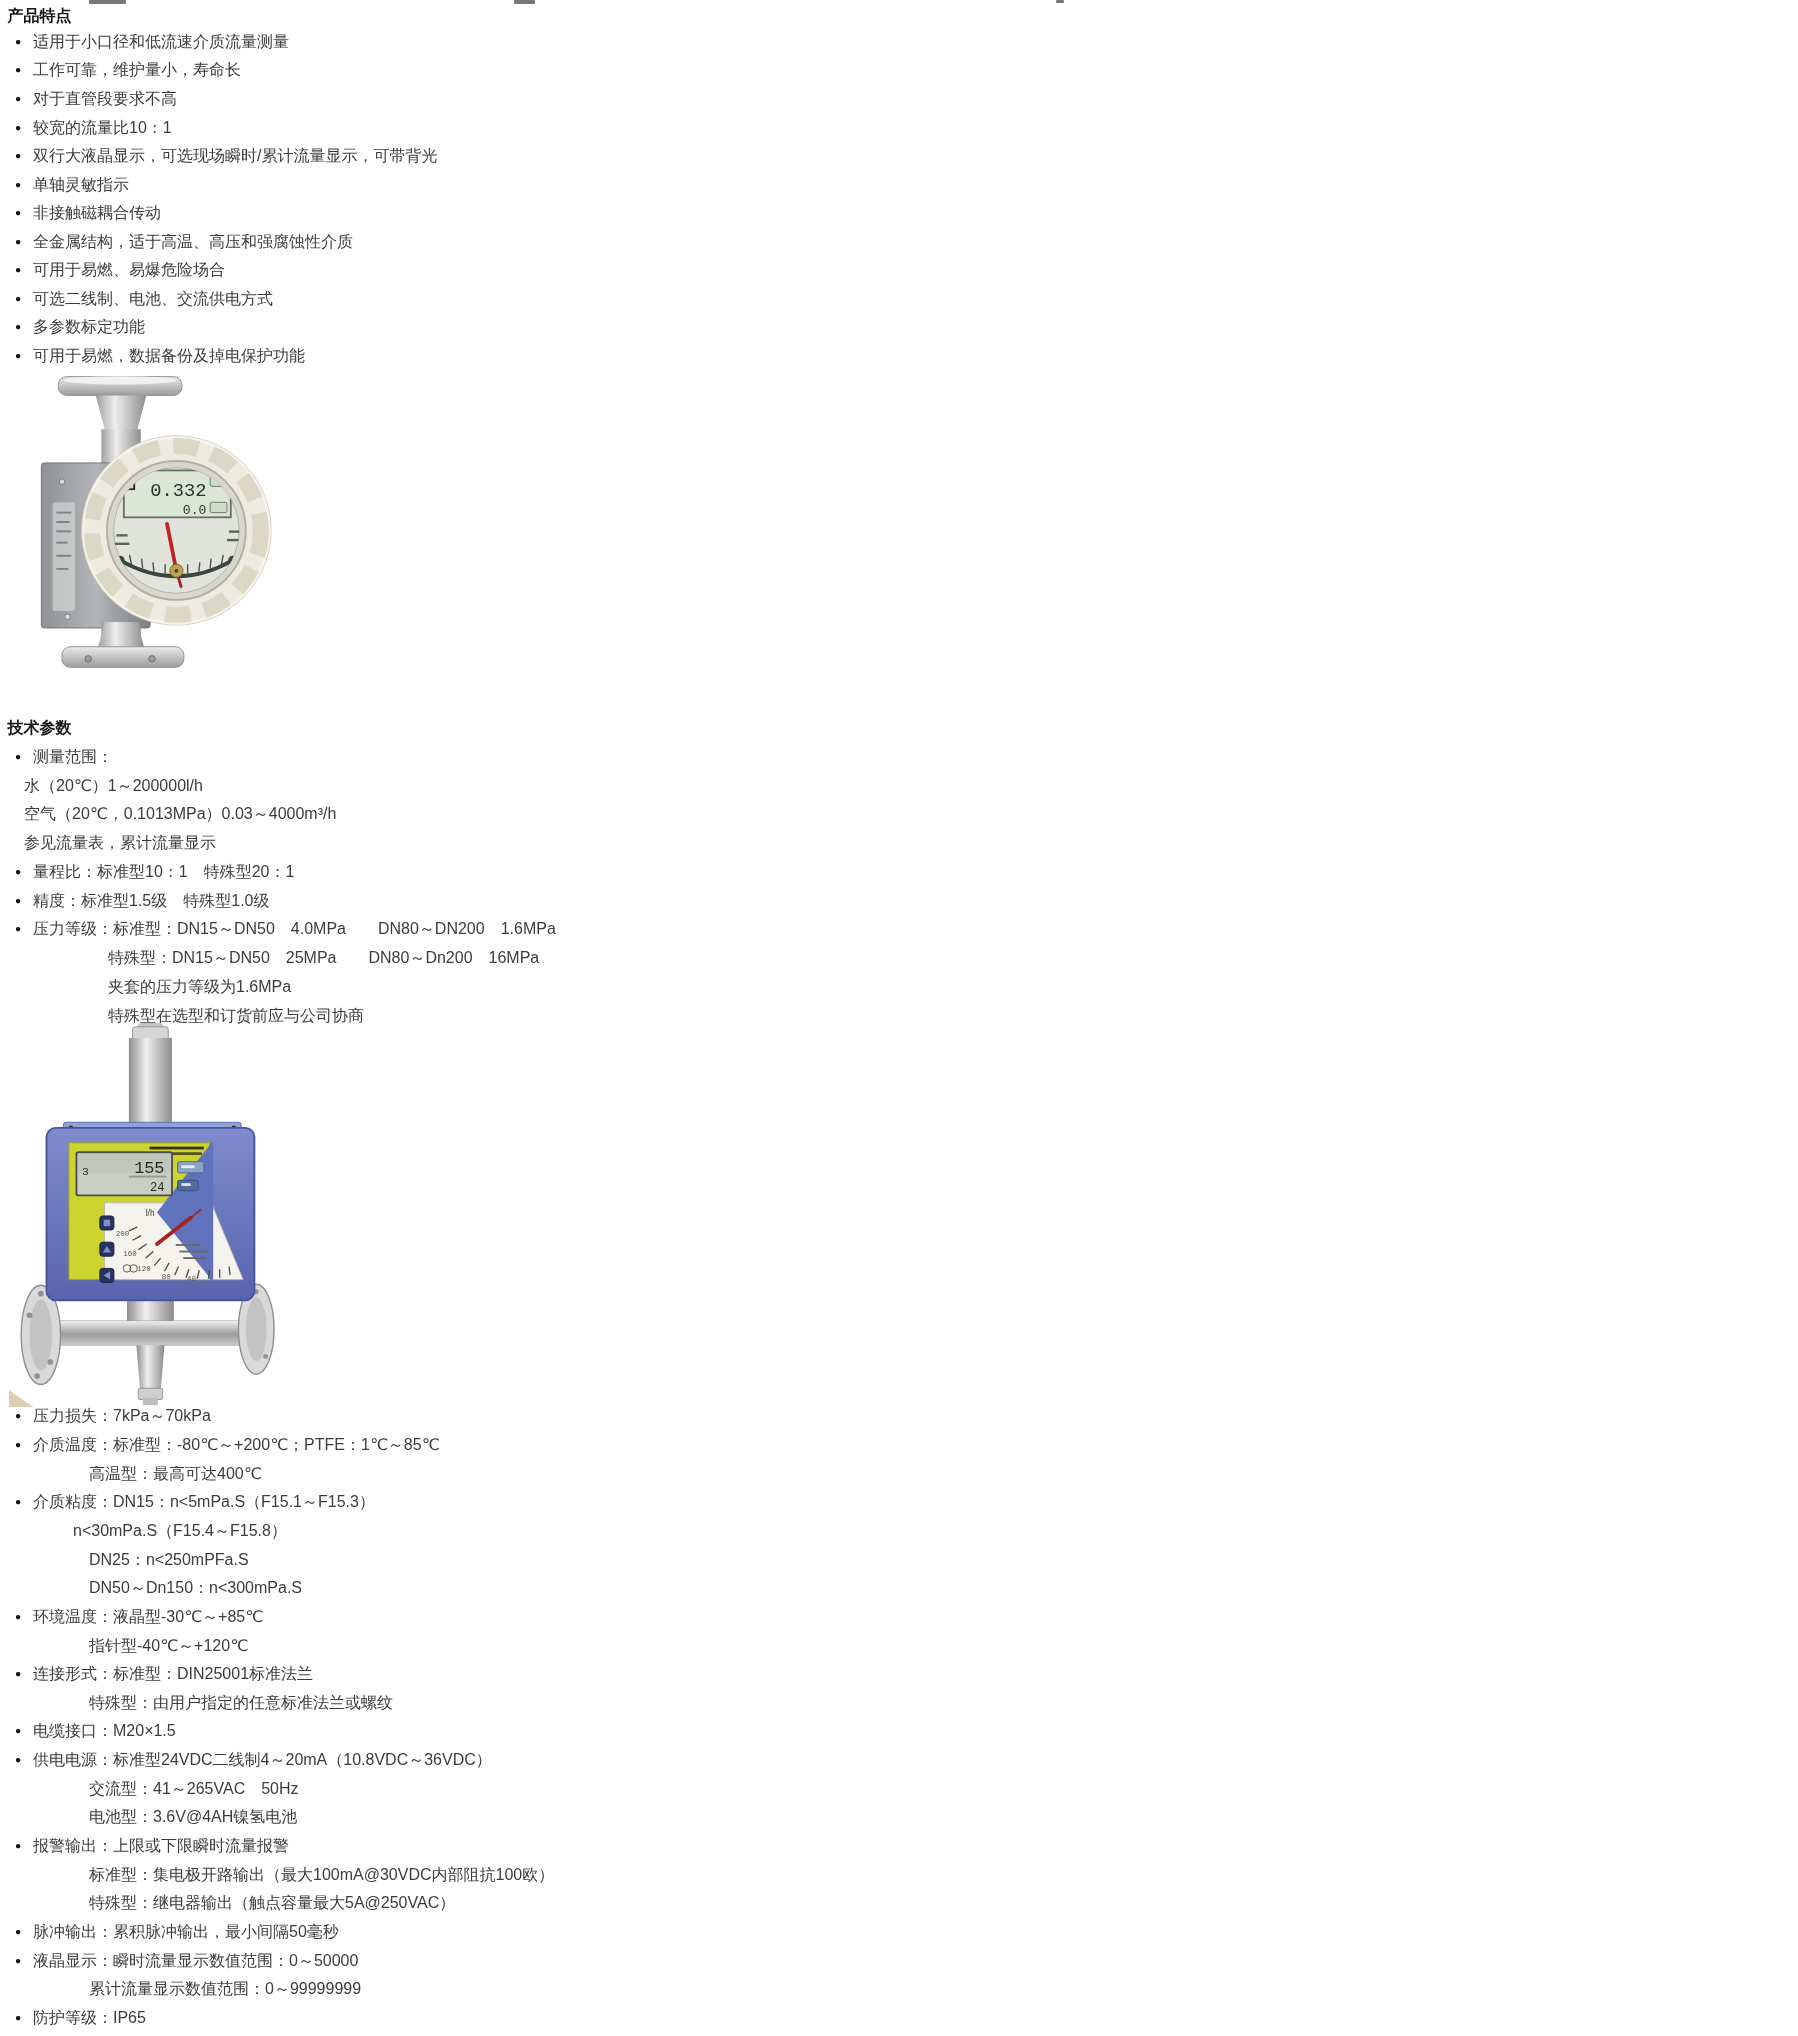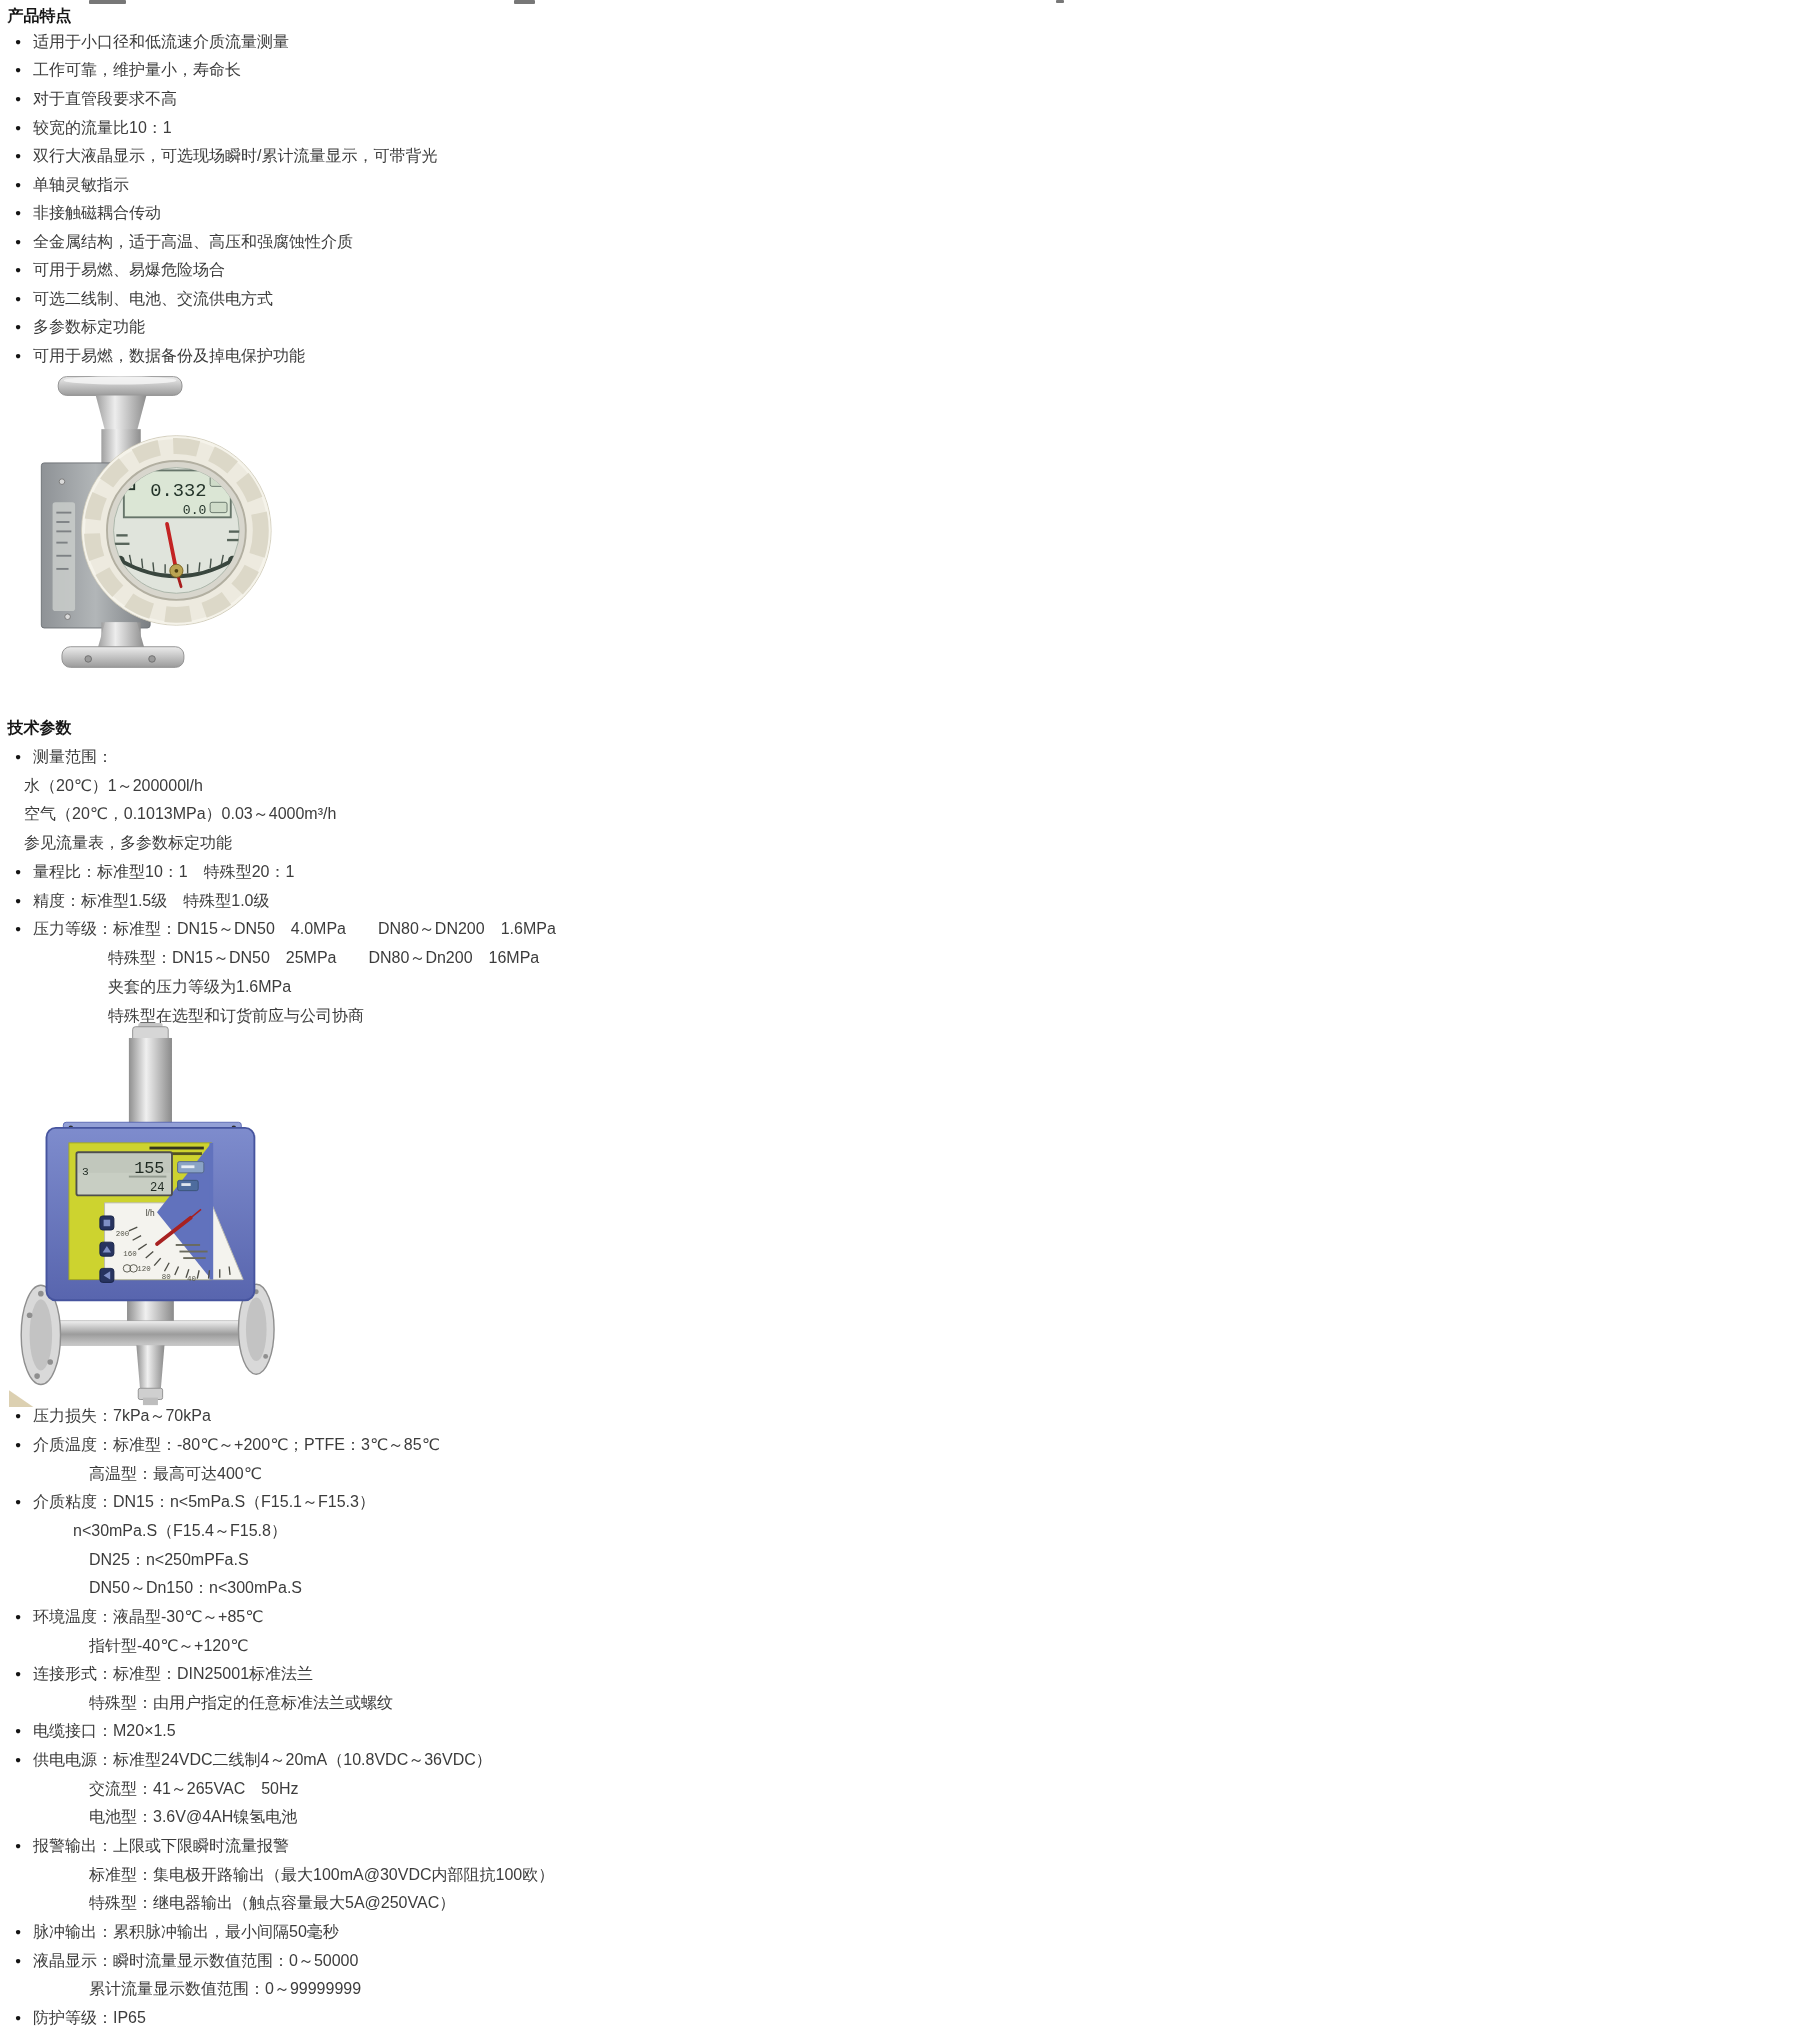--- a/index.html
+++ b/index.html
@@ -244,29 +244,29 @@
     <div class="line l-bullet" style="top: 174px;"><span class="dot">●</span><span>单轴灵敏指示</span></div>
     <div class="line l-bullet" style="top: 202px;"><span class="dot">●</span><span>非接触磁耦合传动</span></div>
     <div class="line l-bullet" style="top: 231px;"><span class="dot">●</span><span>全金属结构，适于高温、高压和强腐蚀性介质</span></div>
     <div class="line l-bullet" style="top: 259px;"><span class="dot">●</span><span>可用于易燃、易爆危险场合</span></div>
     <div class="line l-bullet" style="top: 288px;"><span class="dot">●</span><span>可选二线制、电池、交流供电方式</span></div>
     <div class="line l-bullet" style="top: 316px;"><span class="dot">●</span><span>多参数标定功能</span></div>
     <div class="line l-bullet" style="top: 345px;"><span class="dot">●</span><span>可用于易燃，数据备份及掉电保护功能</span></div>
     <div class="line l-bullet" style="top: 746px;"><span class="dot">●</span><span>测量范围：</span></div>
     <div class="line l-a" style="top: 775px;"><span>水（20℃）1～200000l/h</span></div>
     <div class="line l-a" style="top: 803px;"><span>空气（20℃，0.1013MPa）0.03～4000m³/h</span></div>
-    <div class="line l-a" style="top: 832px;"><span>参见流量表，多参数标定功能</span></div>
+    <div class="line l-a" style="top: 832px;"><span>参见流量表，累计流量显示</span></div>
     <div class="line l-bullet" style="top: 861px;"><span class="dot">●</span><span>量程比：标准型10：1　特殊型20：1</span></div>
     <div class="line l-bullet" style="top: 890px;"><span class="dot">●</span><span>精度：标准型1.5级　特殊型1.0级</span></div>
     <div class="line l-bullet" style="top: 918px;"><span class="dot">●</span><span>压力等级：标准型：DN15～DN50　4.0MPa　　DN80～DN200　1.6MPa</span></div>
     <div class="line l-d" style="top: 947px;"><span>特殊型：DN15～DN50　25MPa　　DN80～Dn200　16MPa</span></div>
     <div class="line l-d" style="top: 976px;"><span>夹套的压力等级为1.6MPa</span></div>
     <div class="line l-d" style="top: 1005px;"><span>特殊型在选型和订货前应与公司协商</span></div>
     <div class="line l-bullet" style="top: 1405px;"><span class="dot">●</span><span>压力损失：7kPa～70kPa</span></div>
-    <div class="line l-bullet" style="top: 1434px;"><span class="dot">●</span><span>介质温度：标准型：-80℃～+200℃；PTFE：3℃～85℃</span></div>
+    <div class="line l-bullet" style="top: 1434px;"><span class="dot">●</span><span>介质温度：标准型：-80℃～+200℃；PTFE：1℃～85℃</span></div>
     <div class="line l-c" style="top: 1463px;"><span>高温型：最高可达400℃</span></div>
     <div class="line l-bullet" style="top: 1491px;"><span class="dot">●</span><span>介质粘度：DN15：n&lt;5mPa.S（F15.1～F15.3）</span></div>
     <div class="line l-b" style="top: 1520px;"><span>n&lt;30mPa.S（F15.4～F15.8）</span></div>
     <div class="line l-c" style="top: 1549px;"><span>DN25：n&lt;250mPFa.S</span></div>
     <div class="line l-c" style="top: 1577px;"><span>DN50～Dn150：n&lt;300mPa.S</span></div>
     <div class="line l-bullet" style="top: 1606px;"><span class="dot">●</span><span>环境温度：液晶型-30℃～+85℃</span></div>
     <div class="line l-c" style="top: 1635px;"><span>指针型-40℃～+120℃</span></div>
     <div class="line l-bullet" style="top: 1663px;"><span class="dot">●</span><span>连接形式：标准型：DIN25001标准法兰</span></div>
     <div class="line l-c" style="top: 1692px;"><span>特殊型：由用户指定的任意标准法兰或螺纹</span></div>
     <div class="line l-bullet" style="top: 1720px;"><span class="dot">●</span><span>电缆接口：M20×1.5</span></div>

